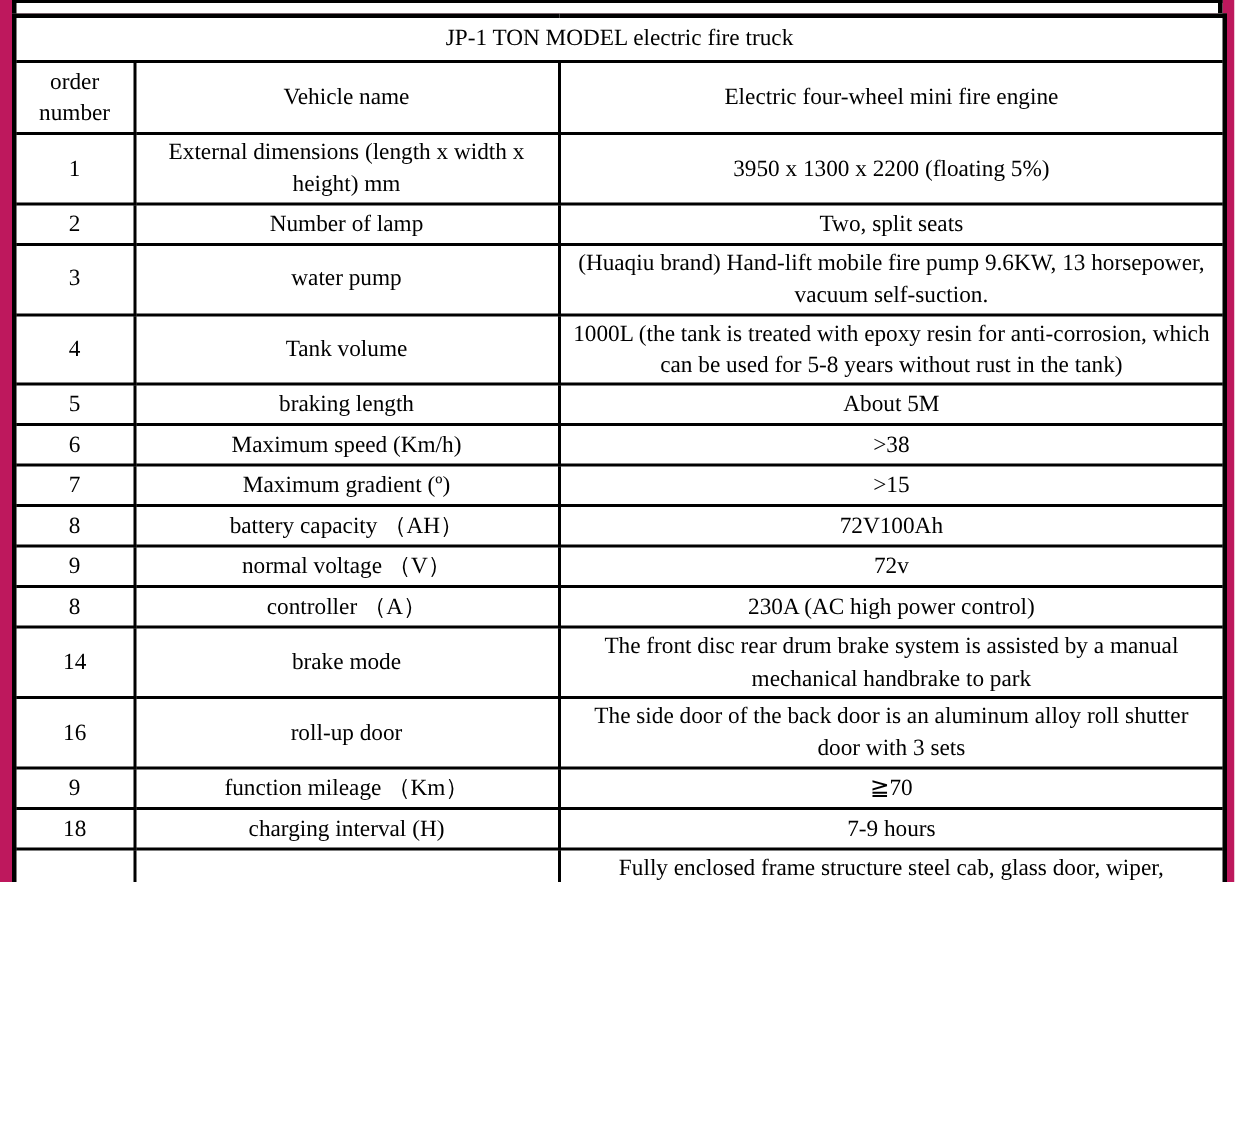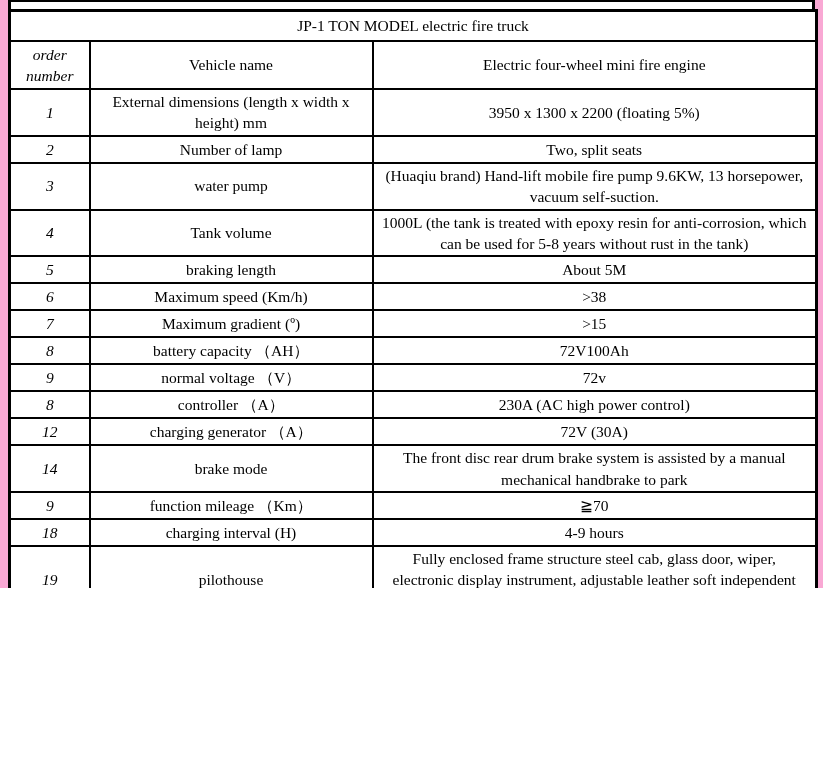--- a/index.html
+++ b/index.html
@@ -8,21 +8,21 @@
     background: #ffffff;
     width: 823px;
     height: 757px;
     font-family: "Liberation Serif", "DejaVu Serif", serif;
     color: #000000;
   }
   .page {
     position: relative;
     width: 823px;
     height: 588px;
-    background: #f9a8d4;
+    background: #be185d;
     overflow: hidden;
   }
   .doc {
     position: absolute;
     left: 8px;
     top: 0;
     width: 807px;
   }
   
   .remnant {
@@ -50,21 +50,21 @@
     line-height: 1.38;
     font-weight: normal;
     overflow-wrap: break-word;
   }
   td.title-cell {
     font-size: 19.5px;
     height: 26px;
     padding: 1px 4px;
   }
   tr.header-row td { height: 44px; }
-  td.c-order { height: 23px; font-style: italic; }
+  td.c-order { height: 23px; }
   col.order  { width: 80px; }
   col.name   { width: 283px; }
   col.value  { width: 444px; }
 </style>
 </head>
 <body>
 
 <div class="page">
   <div class="doc">
 
@@ -130,38 +130,38 @@
             <td class="c-order">9</td>
             <td>normal voltage （V）</td>
             <td>72v</td>
           </tr>
           <tr>
             <td class="c-order">8</td>
             <td>controller （A）</td>
             <td>230A (AC high power control)</td>
           </tr>
           <tr>
-            <td class="c-order">12</td>
-            <td>charging generator （A）</td>
-            <td>72V (30A)</td>
-          </tr>
-          <tr>
             <td class="c-order">14</td>
             <td>brake mode</td>
             <td>The front disc rear drum brake system is assisted by a manual mechanical handbrake to park</td>
+          </tr>
+          <tr>
+            <td class="c-order">16</td>
+            <td>roll-up door</td>
+            <td>The side door of the back door is an aluminum alloy roll shutter door with 3 sets</td>
           </tr>
           <tr>
             <td class="c-order">9</td>
             <td>function mileage （Km）</td>
             <td>≧70</td>
           </tr>
           <tr>
             <td class="c-order">18</td>
             <td>charging interval (H)</td>
-            <td>4-9 hours</td>
+            <td>7-9 hours</td>
           </tr>
           <tr>
             <td class="c-order">19</td>
             <td>pilothouse</td>
             <td>Fully enclosed frame structure steel cab, glass door, wiper, electronic display instrument, adjustable leather soft independent seat, large vision no dead corner rearview mirror, reverse image.</td>
           </tr>
           <tr>
             <td class="c-order">20</td>
             <td>alarm lamp</td>
             <td>With call function</td>

